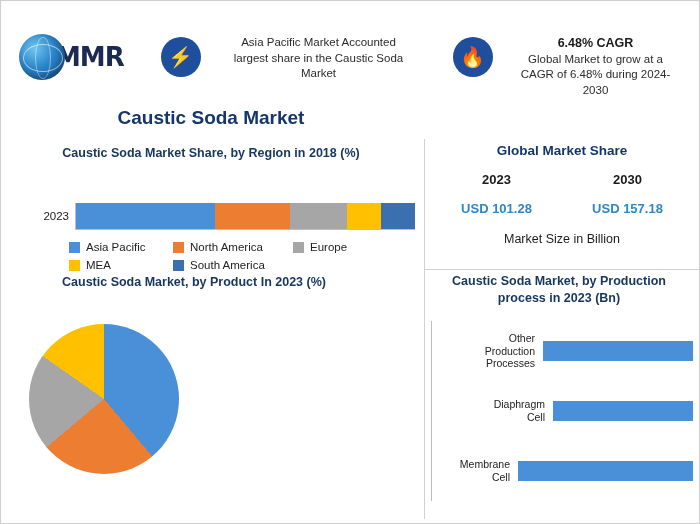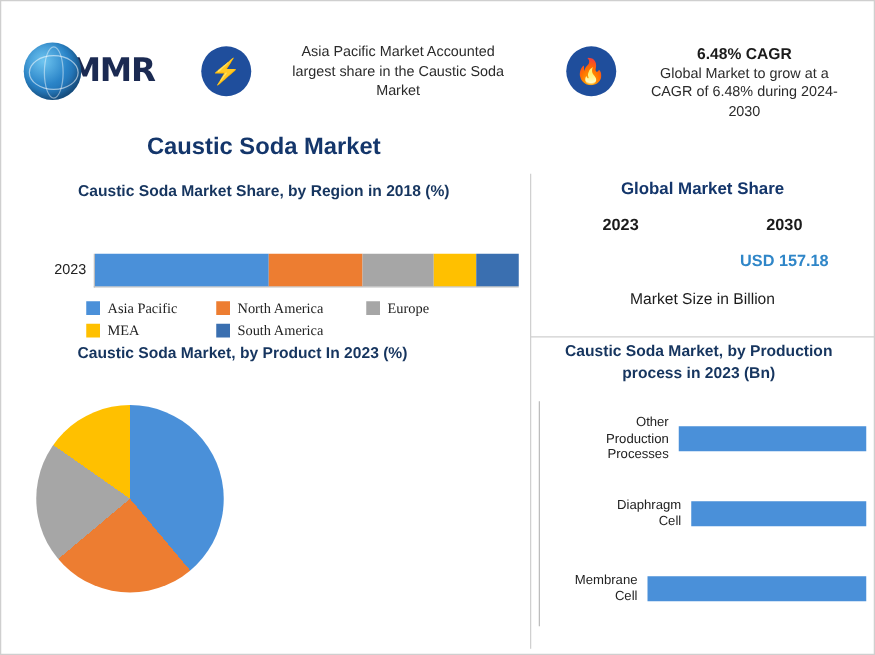--- a/index.html
+++ b/index.html
@@ -173,25 +173,25 @@
   .seg { height: 26px; }
   .legend {
     position: absolute;
     left: 58px; top: 96px;
     width: 350px;
     display: flex;
     flex-wrap: wrap;
   }
   .legend-item {
     display: flex;
+    align-items: center;
     font-size: 11.5px;
     color: #222;
     margin-right: 16px;
     margin-bottom: 6px;
-    font-family: Liberation Serif, serif;
   }
   .legend-swatch {
     width: 11px; height: 11px;
     margin-right: 6px;
     flex: 0 0 auto;
   }
   .legend-item.w1 { width: 104px; margin-right: 0; }
   .legend-item.w2 { width: 120px; margin-right: 0; }
   .legend-item.w3 { width: 100px; margin-right: 0; }
 
@@ -374,20 +374,21 @@
         <span>South America</span>
       </div>
     </div>
   </div>
 
   <div id="size-panel">
     <div class="gm-title">Global Market Share</div>
     <div class="year-row">
       <div class="year-cell">
         <div class="year-label">2023</div>
+        <div class="year-value">USD 101.28</div>
       </div>
       <div class="year-cell">
         <div class="year-label">2030</div>
         <div class="year-value">USD 157.18</div>
       </div>
     </div>
     <div class="size-unit">Market Size in Billion</div>
   </div>
 
   <div id="product-panel">

